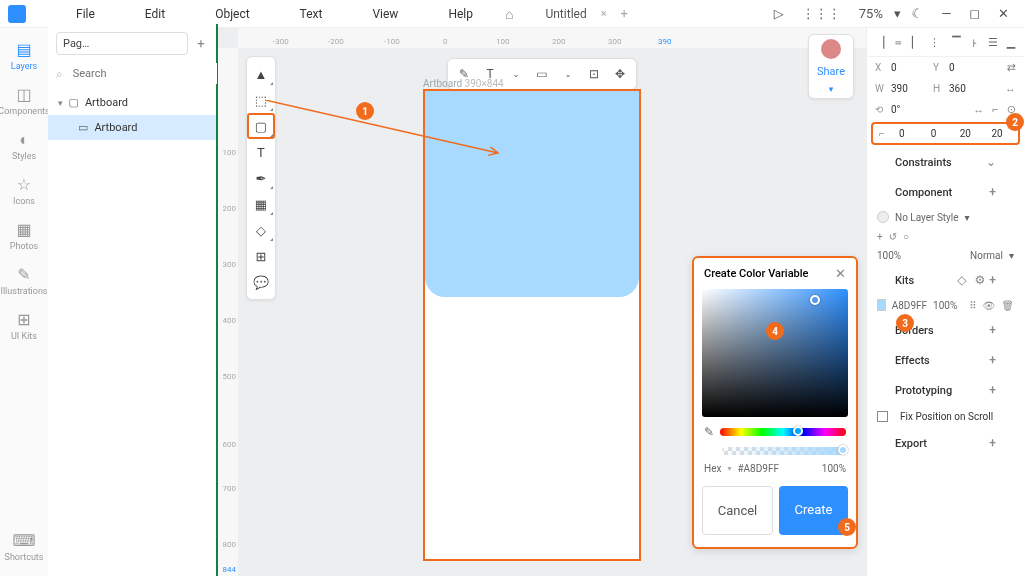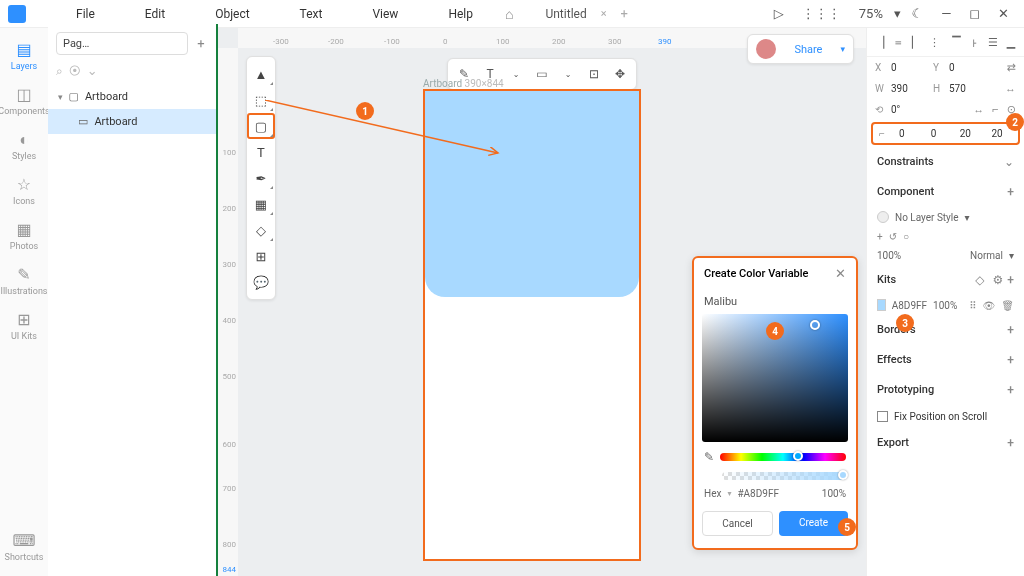--- a/index.html
+++ b/index.html
@@ -51,21 +51,21 @@
 .toolstrip { position: absolute; left: 28px; top: 28px; width: 30px; background: #fff; border: 1px solid #e0e0e0; border-radius: 6px; box-shadow: 0 1px 3px rgba(0,0,0,0.08); display: flex; flex-direction: column; padding: 4px 0; }
 .toolstrip .tool { height: 26px; display: flex; align-items: center; justify-content: center; font-size: 13px; color: #444; cursor: pointer; position: relative; }
 .toolstrip .tool.selected { outline: 2px solid #f26b1d; outline-offset: -2px; border-radius: 3px; }
 .toolstrip .tool .corner { position: absolute; right: 2px; bottom: 2px; width: 0; height: 0; border-left: 3px solid transparent; border-bottom: 3px solid #888; }
 
 
 .top-toolbar { position: absolute; left: 50%; top: 30px; transform: translateX(-50%); background: #fff; border: 1px solid #e0e0e0; border-radius: 6px; box-shadow: 0 1px 3px rgba(0,0,0,0.08); display: flex; align-items: center; padding: 4px; gap: 2px; }
 .top-toolbar .tt-icon { width: 24px; height: 22px; display: flex; align-items: center; justify-content: center; font-size: 12px; color: #555; cursor: pointer; }
 
 
-.share-box { position: absolute; right: 170px; top: 34px; background: #fff; border: 1px solid #e0e0e0; border-radius: 6px; box-shadow: 0 1px 3px rgba(0,0,0,0.08); display: flex; align-items: center; padding: 4px 8px; gap: 18px; }
+.share-box { position: absolute; right: 170px; top: 34px; background: #fff; border: 1px solid #e0e0e0; border-radius: 6px; box-shadow: 0 1px 3px rgba(0,0,0,0.08); display: flex; align-items: center; padding: 4px 8px; gap: 6px; flex-direction: column; }
 .share-box .avatar { width: 20px; height: 20px; border-radius: 50%; background: #d88; }
 .share-box .share-text { font-size: 11px; color: #2e90ff; }
 .share-box .caret-d { font-size: 9px; color: #2e90ff; }
 
 
 .artboard-wrap { position: absolute; left: 205px; top: 50px; width: 218px; }
 .artboard-label { font-size: 10px; color: #9aa; }
 .artboard-label .dims { color: #bbb; }
 .artboard { width: 218px; height: 472px; background: #fff; border: 2px solid #f26b1d; position: relative; }
 .artboard .blue-rect { position: absolute; left: 0; top: 0; width: 214px; height: 206px; background: #a8d9ff; border-radius: 0 0 20px 20px; }
@@ -80,28 +80,28 @@
 .right-panel { position: absolute; right: 0; top: 28px; bottom: 0; width: 158px; background: #fff; border-left: 1px solid #eee; font-size: 11px; color: #333; overflow: hidden; }
 .right-panel .align-row { display: flex; padding: 6px; gap: 4px; border-bottom: 1px solid #f0f0f0; }
 .right-panel .align-icon { width: 16px; height: 16px; display: flex; align-items: center; justify-content: center; font-size: 11px; color: #666; cursor: pointer; }
 .right-panel .prop-row { display: flex; align-items: center; padding: 4px 8px; gap: 4px; }
 .right-panel .prop-label { width: 12px; font-size: 10px; color: #999; }
 .right-panel .prop-val { width: 38px; font-size: 10px; color: #333; }
 .right-panel .prop-icon { font-size: 11px; color: #888; margin-left: auto; }
 .right-panel .radius-row { display: flex; align-items: center; padding: 4px 6px; gap: 2px; border: 2px solid #f26b1d; border-radius: 4px; margin: 2px 4px; }
 .right-panel .radius-row .r-icon { font-size: 10px; color: #999; }
 .right-panel .radius-row .r-val { flex: 1; text-align: center; font-size: 10px; }
-.right-panel .section-head { display: flex; align-items: flex-start; padding: 8px 10px; font-size: 11px; font-weight: 500; cursor: pointer; }
+.right-panel .section-head { display: flex; align-items: center; padding: 8px 28px; font-size: 11px; font-weight: 500; cursor: pointer; }
 .right-panel .section-head .sec-toggle { margin-left: auto; font-size: 12px; color: #888; }
 .right-panel .sub-row { display: flex; align-items: center; padding: 4px 10px; gap: 6px; font-size: 10px; color: #666; }
 .right-panel .sub-row .swatch { width: 12px; height: 12px; background: #a8d9ff; border: 1px solid #ccc; }
 .right-panel .sub-row .grey-swatch { width: 12px; height: 12px; background: #eee; border: 1px solid #ccc; border-radius: 50%; }
 .right-panel .sub-row .mini-icon { font-size: 10px; color: #888; cursor: pointer; }
 .right-panel .sub-row .flex-gap { margin-left: auto; }
-.right-panel .checkbox-row { display: flex; align-items: flex-end; padding: 6px 10px; gap: 6px; font-size: 10px; }
+.right-panel .checkbox-row { display: flex; align-items: flex-end; padding: 6px 10px; gap: 12px; font-size: 10px; }
 .right-panel .checkbox-row .cb { width: 11px; height: 11px; border: 1px solid #888; }
 
 
 .color-popup { position: absolute; right: 166px; top: 256px; width: 166px; background: #fff; border: 2px solid #f26b1d; border-radius: 6px; box-shadow: 0 2px 8px rgba(0,0,0,0.12); padding-bottom: 8px; }
 .color-popup .cp-head { display: flex; align-items: center; padding: 8px 10px; font-size: 11px; font-weight: 500; }
 .color-popup .cp-close { margin-left: auto; font-size: 13px; color: #888; cursor: pointer; }
 .color-popup .cp-name { padding: 6px 10px; font-size: 11px; color: #555; }
 .color-popup .cp-gradient { margin: 0 8px; height: 128px; background: linear-gradient(to bottom, rgba(0,0,0,0) 0%, #000 100%), linear-gradient(to right, #fff 0%, #2e90ff 100%); position: relative; border-radius: 3px; }
 .color-popup .cp-gradient .cp-cursor { position: absolute; right: 28px; top: 6px; width: 10px; height: 10px; border: 2px solid #fff; border-radius: 50%; box-shadow: 0 0 2px rgba(0,0,0,0.5); }
 .color-popup .cp-hue-row { display: flex; align-items: center; padding: 8px 10px; gap: 6px; }
@@ -111,21 +111,21 @@
 .color-popup .cp-alpha-row { display: flex; padding: 0 10px; }
 .color-popup .cp-alpha { flex: 1; height: 8px; border-radius: 4px; background: repeating-conic-gradient(#ddd 0 25%, #fff 0 50%) 50%/8px 8px; position: relative; margin-left: 18px; }
 .color-popup .cp-alpha::after { content:''; position:absolute; inset:0; background: linear-gradient(to right, transparent, #a8d9ff); border-radius:4px; }
 .color-popup .cp-alpha .cp-alpha-thumb { position: absolute; right: -2px; top: -2px; width: 10px; height: 10px; border: 2px solid #fff; border-radius: 50%; background: #a8d9ff; box-shadow: 0 0 2px rgba(0,0,0,0.4); z-index:1; }
 .color-popup .cp-hex-row { display: flex; align-items: center; padding: 8px 10px; gap: 6px; font-size: 10px; color: #666; }
 .color-popup .cp-hex-row .hex-label { }
 .color-popup .cp-hex-row .hex-caret { font-size: 8px; color: #aaa; }
 .color-popup .cp-hex-row .hex-val { flex: 1; text-align: left; }
 .color-popup .cp-hex-row .hex-alpha { }
 .color-popup .cp-buttons { display: flex; padding: 4px 8px; gap: 6px; }
-.color-popup .cp-buttons .btn { flex: 1; padding: 6px 0; font-size: 10px; text-align: center; border-radius: 4px; cursor: pointer; }
+.color-popup .cp-buttons .btn { flex: 1; padding: 16px 0; font-size: 13px; text-align: center; border-radius: 4px; cursor: pointer; }
 .color-popup .cp-buttons .btn-cancel { border: 1px solid #ddd; color: #555; }
 .color-popup .cp-buttons .btn-create { background: #2e90ff; color: #fff; position: relative; }
 </style>
 </head>
 <body>
 
 <div class="menubar">
   <div class="logo"></div>
   <span class="menu-item">File</span>
   <span class="menu-item">Edit</span>
@@ -185,20 +185,21 @@
     </div>
 </div>
 
 <div class="layers-panel">
   <div class="page-row">
     <div class="page-select">Pag…</div>
     <div class="page-add">+</div>
   </div>
   <div class="search-row">
     <span class="search-icon">⌕</span>
+    <input class="search-input" placeholder="Search" style="">
     <span class="search-target">⦿</span>
     <span class="collapse">⌄</span>
   </div>
   <div class="tree">
     <div class="tree-item">
       <span class="caret">▾</span>
       <span class="node-icon">▢</span>
       <span>Artboard</span>
     </div>
     <div class="tree-item child selected">
@@ -320,21 +321,21 @@
     <span class="prop-label">X</span>
     <span class="prop-val">0</span>
     <span class="prop-label">Y</span>
     <span class="prop-val">0</span>
     <span class="prop-icon">⇄</span>
   </div>
   <div class="prop-row">
     <span class="prop-label">W</span>
     <span class="prop-val">390</span>
     <span class="prop-label">H</span>
-    <span class="prop-val">570</span>
+    <span class="prop-val">360</span>
     <span class="prop-icon">↔</span>
   </div>
   <div class="prop-row">
     <span class="prop-label">⟲</span>
     <span class="prop-val">0°</span>
     <span class="prop-icon">↔</span>
     <span class="prop-icon" style="margin-left:4px">⌐</span>
     <span class="prop-icon" style="margin-left:4px">⊙</span>
   </div>
   <div class="radius-row">
@@ -403,21 +404,20 @@
       <span>Export</span>
       <span class="sec-toggle">+</span>
     </div>
 </div>
 
 <div class="color-popup">
   <div class="cp-head">
     <span>Create Color Variable</span>
     <span class="cp-close">✕</span>
   </div>
-  <div class="cp-name">Malibu</div>
   <div class="cp-gradient">
       <div class="cp-cursor"></div>
     </div>
   <div class="cp-hue-row">
     <span class="cp-eyedrop">✎</span>
     <div class="cp-hue">
         <div class="cp-hue-thumb"></div>
       </div>
   </div>
   <div class="cp-alpha-row">

